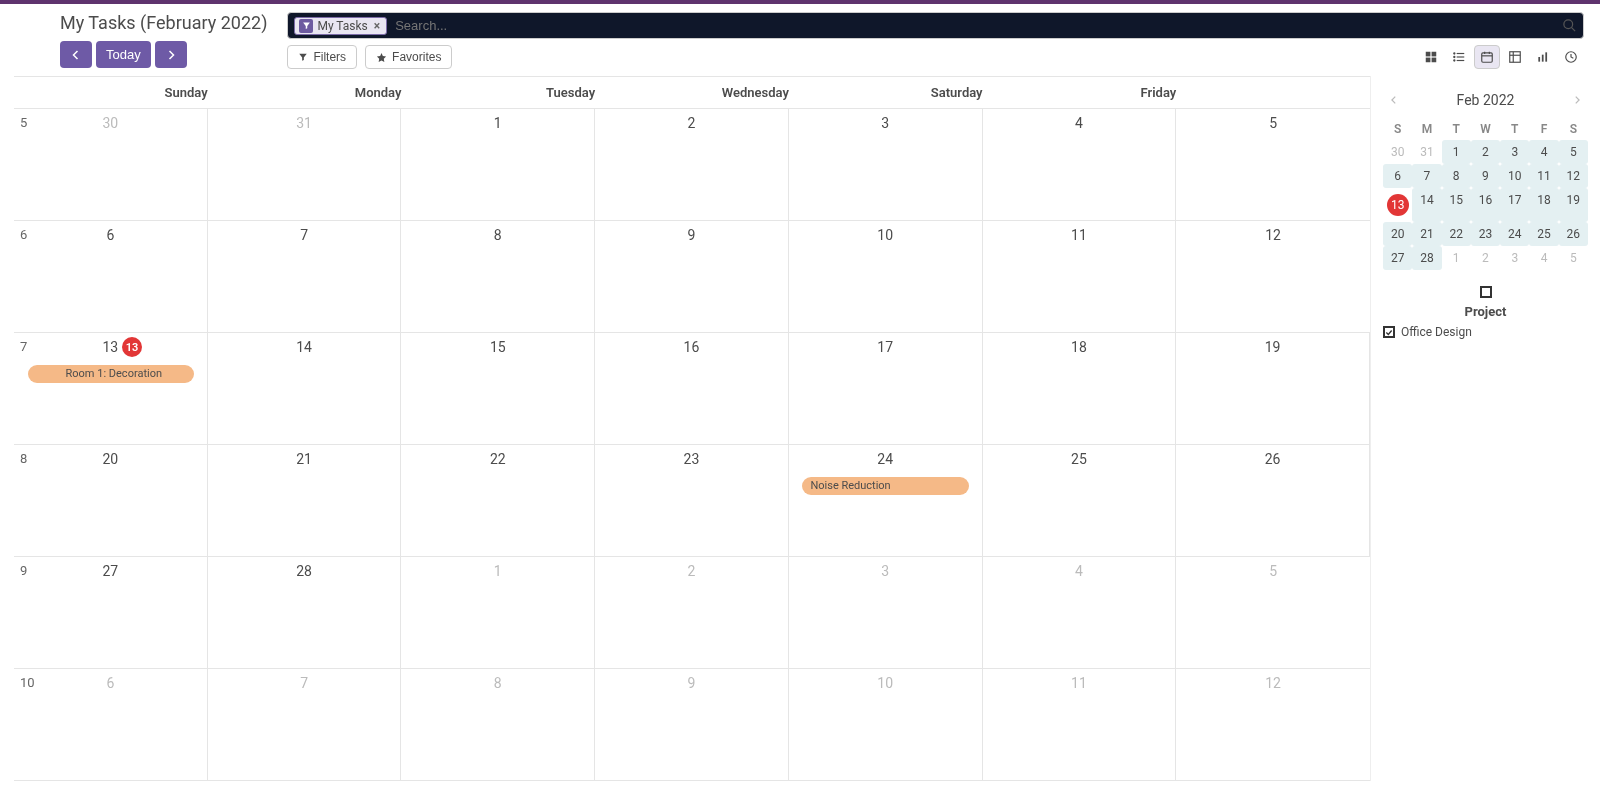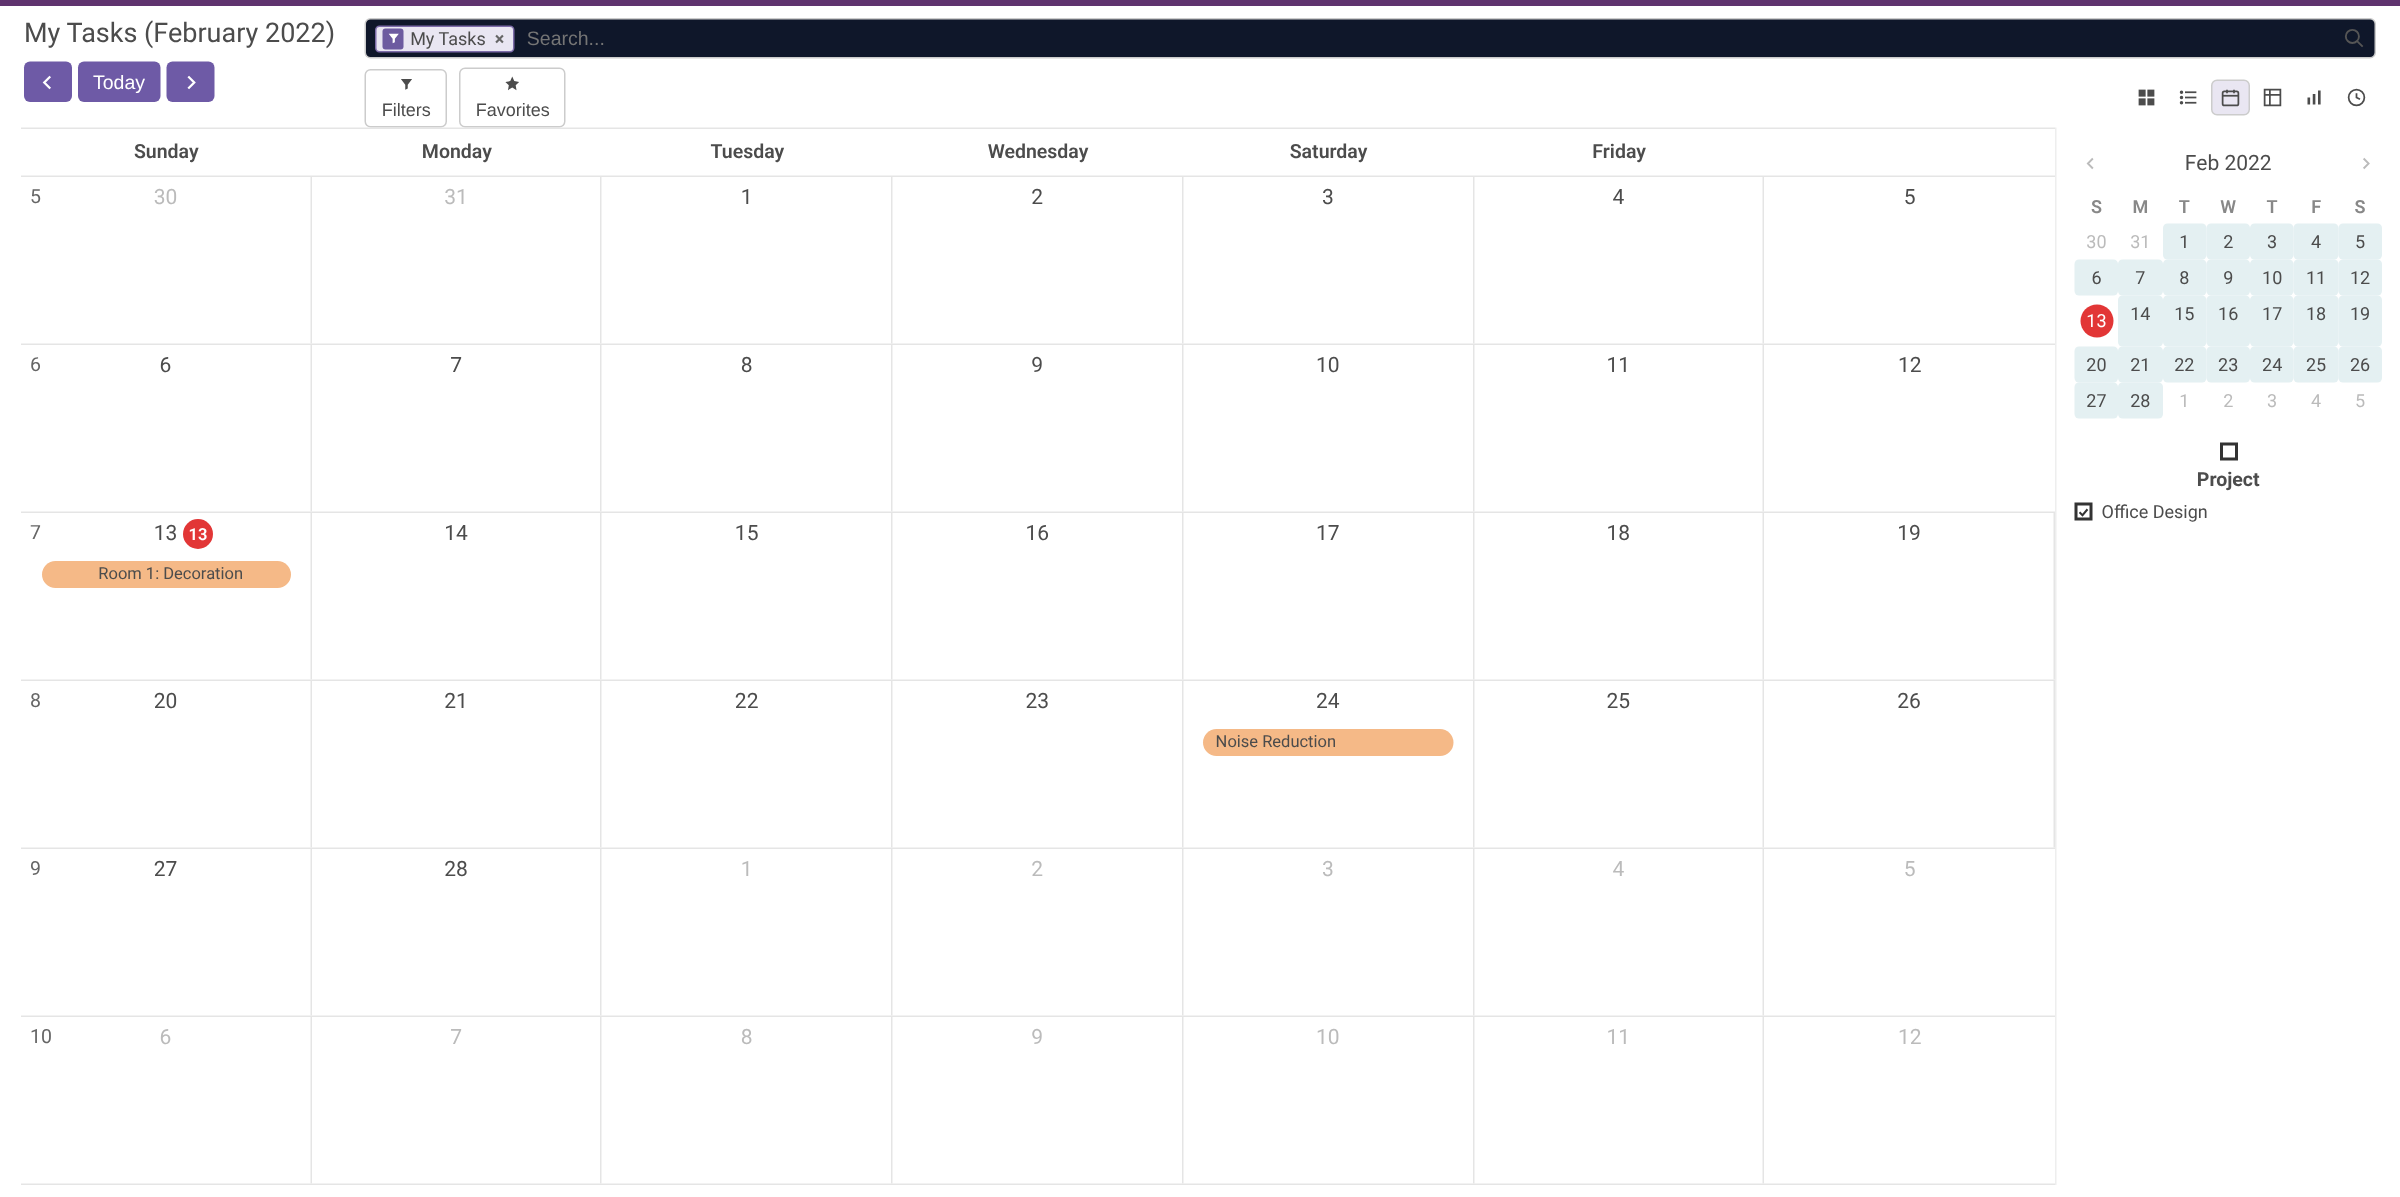--- a/index.html
+++ b/index.html
@@ -1,40 +1,40 @@
 <!DOCTYPE html>
 <html><head>
 <meta charset="utf-8">
 <style>
   * { box-sizing: border-box; margin: 0; padding: 0; }
   body { font-family: -apple-system, BlinkMacSystemFont, "Segoe UI", Roboto, sans-serif; font-size: 13px; color: #4c4c4c; background:#fff; }
   .topbar { height:4px; background:#5f336e; width:100%; }
   .header { display:flex; align-items:flex-start; padding:8px 16px 0 16px; gap:20px; }
-  .header-left { flex:0 0 auto; }
+  .header-left { flex:0 0 auto;margin-left:44px; }
   .title { font-size:18px; color:#4c4c4c; font-weight:400; }
   .header-right { flex:1; display:flex; flex-direction:column; align-items:stretch; }
   .search-row { display:flex; align-items:center; border:1px solid #ccc; border-radius:4px; padding:2px 6px; gap:4px; background:#0f172a; }
   .chip { display:inline-flex; align-items:center; background:#e9e6f2; border:1px solid #7c6ba8; border-radius:3px; padding:1px 4px; font-size:12px; color:#4c4c4c; gap:4px; }
   .chip .funnel { width:14px; height:14px; background:#6d5ba0; display:inline-flex; align-items:center; justify-content:center; color:#fff; font-size:9px; border-radius:2px;}
   .chip .x { cursor:pointer; color:#666; font-weight:bold; padding:0 2px;}
   .search-input { flex:1; border:none; outline:none; font-size:13px; padding:3px 4px; color:#666; background:transparent;}
   .search-icon { color:#666; font-size:14px; cursor:pointer; }
   .subheader { display:flex; align-items:flex-start; padding:8px 16px; }
   .nav-btns { display:flex; gap:4px; }
   .btn { background:#6e5aa6; color:#fff; border:none; border-radius:4px; padding:6px 10px; font-size:13px; cursor:pointer; min-width:32px; display:inline-flex; align-items:center; justify-content:center;}
   .btn.arrow { font-size:14px; font-weight:bold;}
   .filters-row { display:flex; align-items:center; gap:8px; margin-top:6px;}
-  .fbtn { background:#fff; border:1px solid #ccc; border-radius:4px; padding:4px 10px; font-size:12px; color:#4c4c4c; cursor:pointer; display:inline-flex; align-items:center; gap:5px;flex-direction:column;}
+  .fbtn { background:#fff; border:1px solid #ccc; border-radius:4px; padding:4px 10px; font-size:12px; color:#4c4c4c; cursor:pointer; display:inline-flex; align-items:center; gap:5px;}
   .views { margin-left:auto; display:flex; gap:2px; align-items:center;}
   .vicon { width:26px; height:24px; border:1px solid transparent; border-radius:4px; display:inline-flex; align-items:center; justify-content:center; cursor:pointer; color:#4c4c4c; font-size:14px;}
   .vicon.active { background:#e9e6f2; border-color:#ccc;}
   .main { display:flex; padding:0 0 0 14px; height:calc(100% - 100px);}
   .calendar { flex:1; border-top:1px solid #e5e5e5;}
   .dayheaders { display:grid; grid-template-columns:repeat(7,1fr); border-bottom:1px solid #e5e5e5;}
-  .dayheaders div { text-align:center; padding:8px 0; font-weight:600; color:#4c4c4c; font-size:13px;}
+  .dayheaders div { text-align:right; padding:8px 0; font-weight:600; color:#4c4c4c; font-size:13px;}
   .weekrow { position:relative; display:grid; grid-template-columns:repeat(7,1fr); border-bottom:1px solid #e5e5e5; height:112px;}
   .weeknum { position:absolute; left:6px; top:6px; font-size:13px; color:#666; z-index:3;}
   .daycell { border-right:1px solid #e5e5e5; position:relative; padding:6px 8px;}
   .daycell:last-child { border-right:none;}
   .daynum { text-align:center; font-size:14px; color:#4c4c4c; }
   .daynum.muted { color:#bbb; }
   .today-badge { position:absolute; left:108px; top:4px; width:20px; height:20px; background:#e23636; color:#fff; border-radius:50%; display:flex; align-items:center; justify-content:center; font-size:11px; font-weight:600;}
   .event { position:absolute; top:32px; height:18px; background:#f5b987; border-radius:10px; font-size:11px; color:#4c4c4c; padding:2px 8px; white-space:nowrap; overflow:hidden; z-index:2;}
   .sidebar { width:230px; padding:12px 12px 0 12px; border-left:1px solid #eee;}
   .mini-header { display:flex; align-items:center; justify-content:space-between; padding:4px 0 10px 0;}

